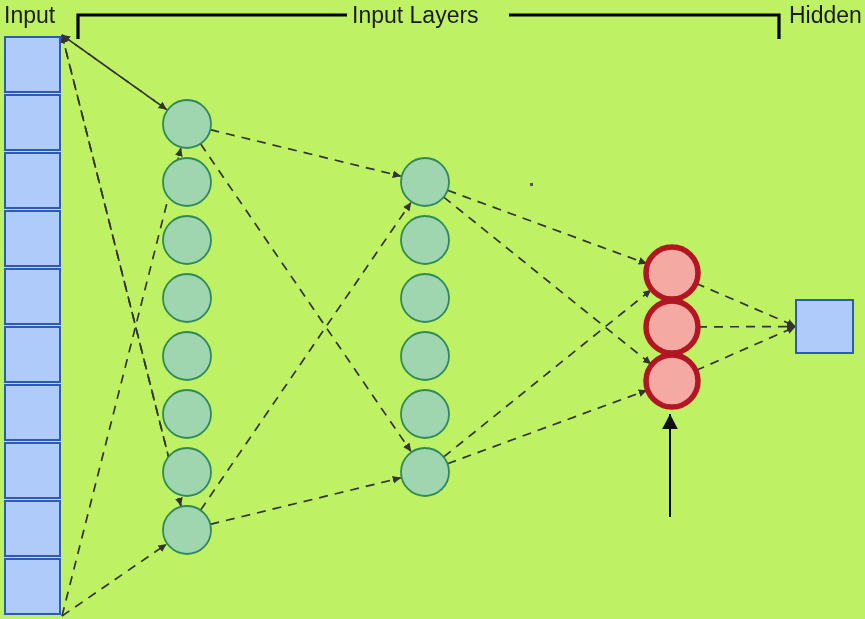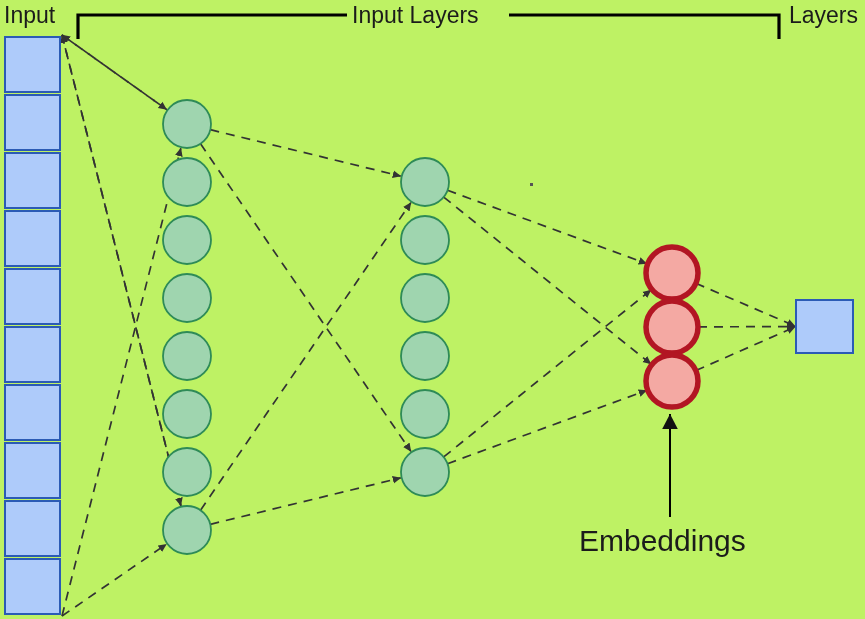--- a/index.html
+++ b/index.html
@@ -179,17 +179,16 @@
       </g>
     <g id="annotation-group">
         <line x1="670" y1="517" x2="670" y2="414" stroke="#000000" stroke-width="2" fill="none" marker-end="url(#arrowSolid)"></line>
       </g>
   </svg>
 
   <div class="diag-label" id="label-input">Input</div>
 
   <div class="diag-label" id="label-hidden">Input Layers</div>
 
-  <div class="diag-label" id="label-output">Layers</div>
+  <div class="diag-label" id="label-output">Hidden</div>
 
-  <div class="diag-label" id="label-embeddings">Embeddings</div>
 
 </div>
 
 </body></html>

